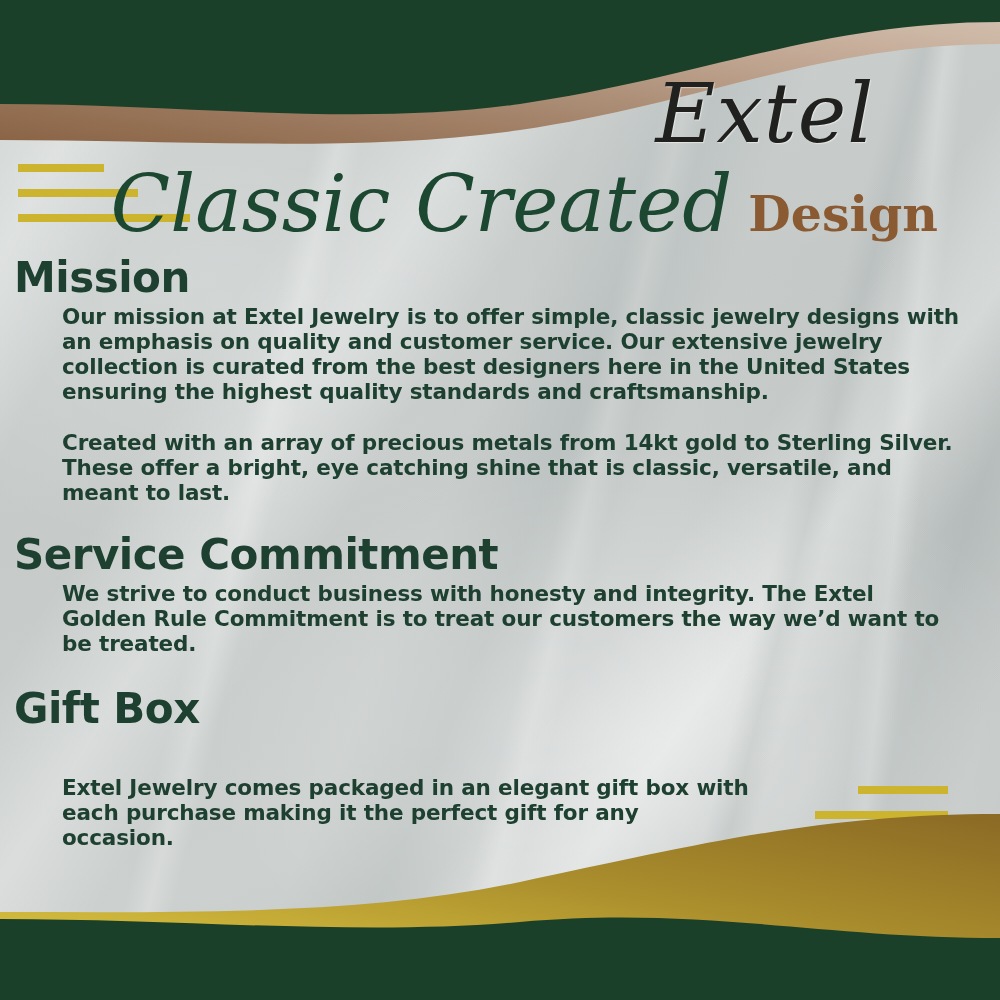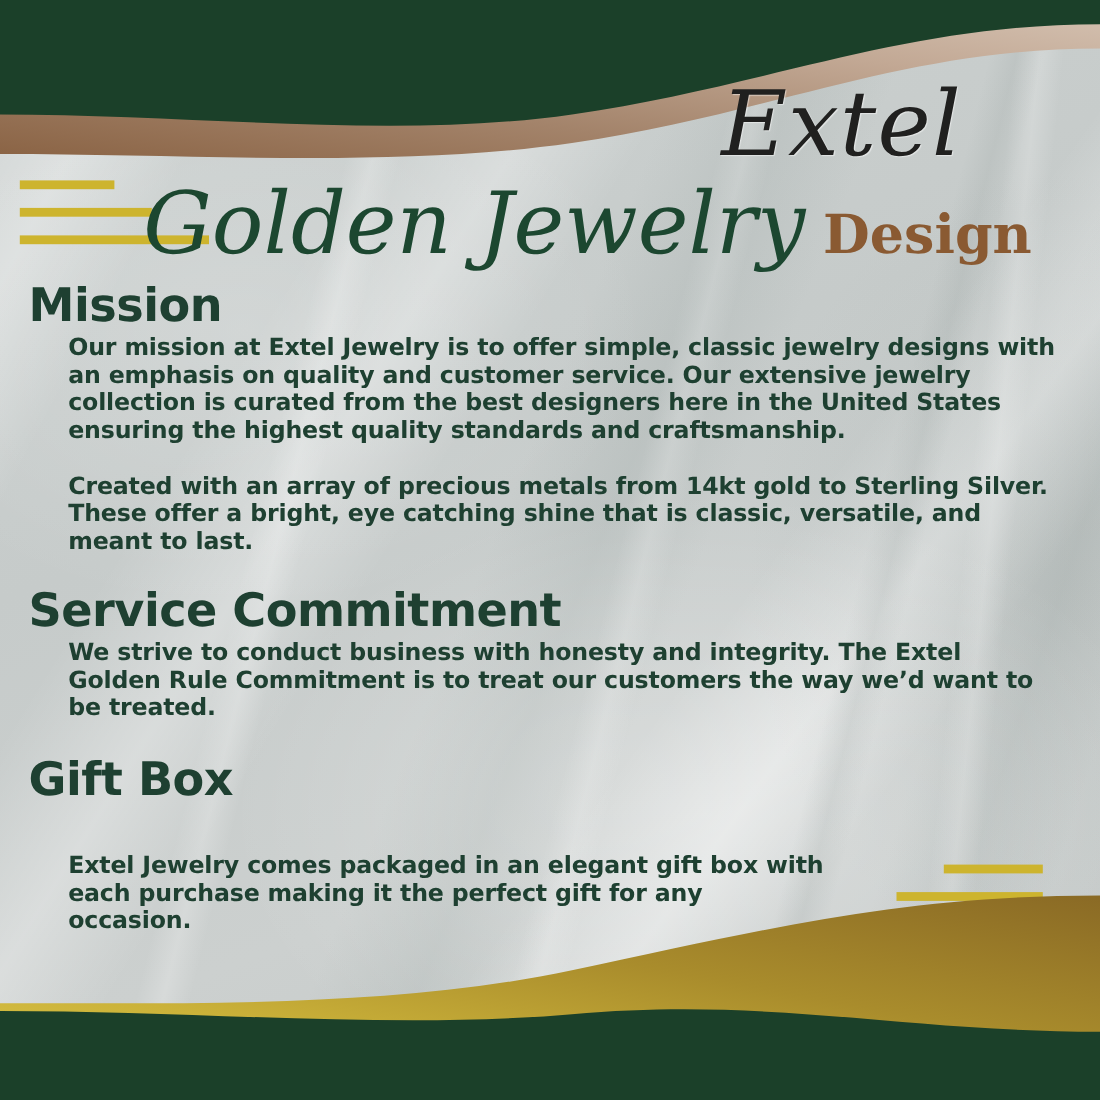--- a/index.html
+++ b/index.html
@@ -107,21 +107,20 @@
   .content { position:absolute; left:0; top:252px; width:1000px; }
   .section { margin-bottom:0; }
   .section-title {
     font-family:"DejaVu Sans", sans-serif;
     font-weight:700;
     font-size:42px;
     line-height:52px;
     color:#1e4031;
     padding-left:14px;
     letter-spacing:-0.5px;
-    margin-left:12px;
   }
   .section-body {
     font-family:"DejaVu Sans", sans-serif;
     font-weight:700;
     font-size:21.5px;
     line-height:25px;
     color:#1e4031;
     padding-left:62px;
     padding-right:38px;
     letter-spacing:-0.15px;
@@ -156,21 +155,21 @@
 
   <div class="bars bars-tl">
     <div class="bar"></div>
     <div class="bar"></div>
     <div class="bar"></div>
   </div>
 
   <div class="logo">Extel</div>
 
   <div class="headline">
-    <span class="classic">Golden Jewelry</span><span class="design">Design</span>
+    <span class="classic">Classic Created</span><span class="design">Design</span>
   </div>
 
   <div class="content">
 
     <div class="section sec-mission">
       <div class="section-title">Mission</div>
       <div class="section-body">Our mission at Extel Jewelry is to offer simple, classic jewelry designs with an emphasis on quality and customer service. Our extensive jewelry collection is curated from the best designers here in the United States ensuring the highest quality standards and craftsmanship.</div>
     </div>
 
     <div class="section sec-materials">

